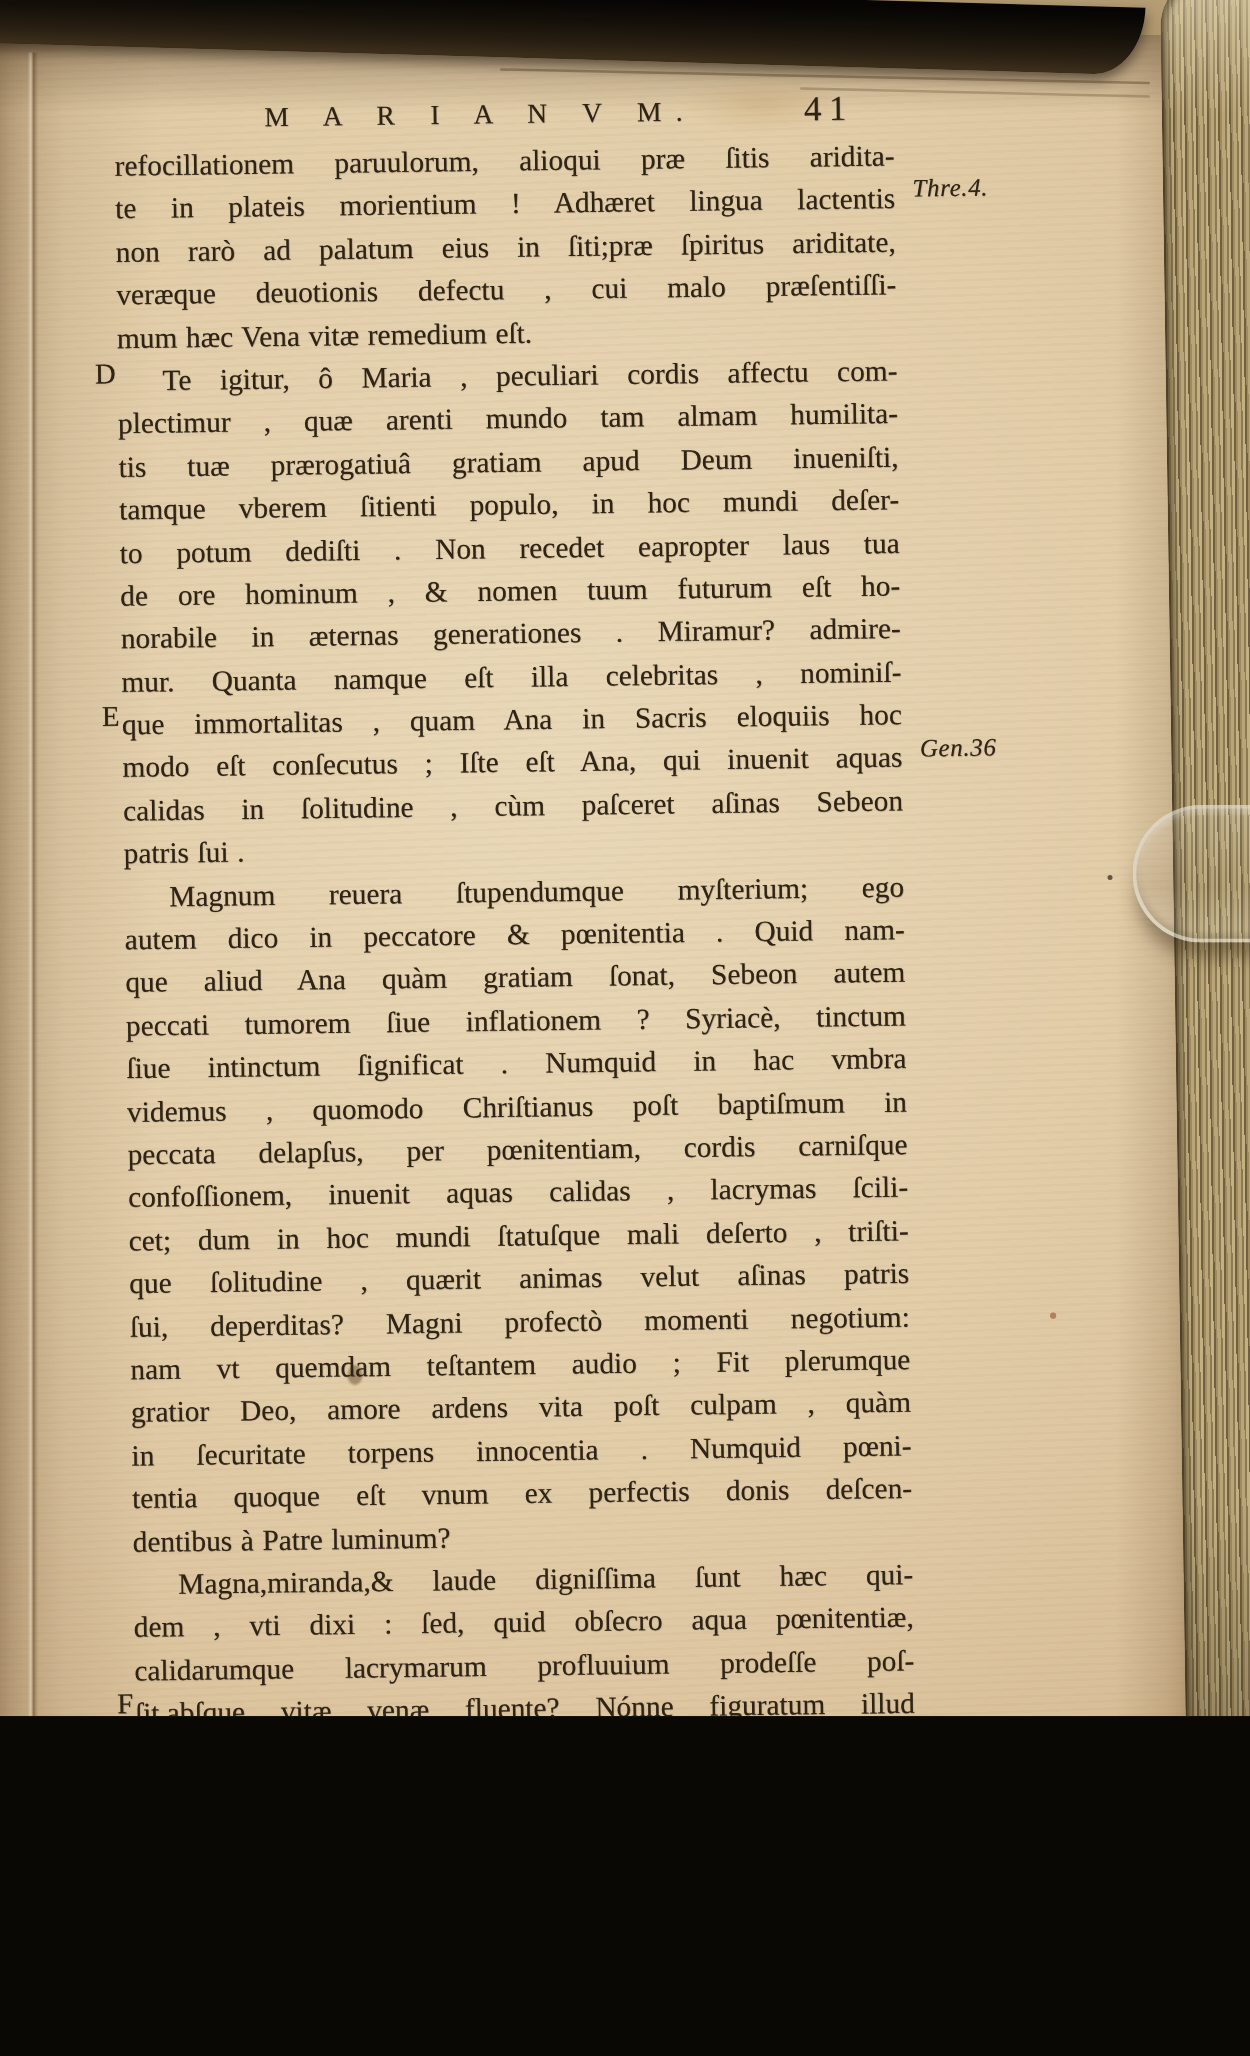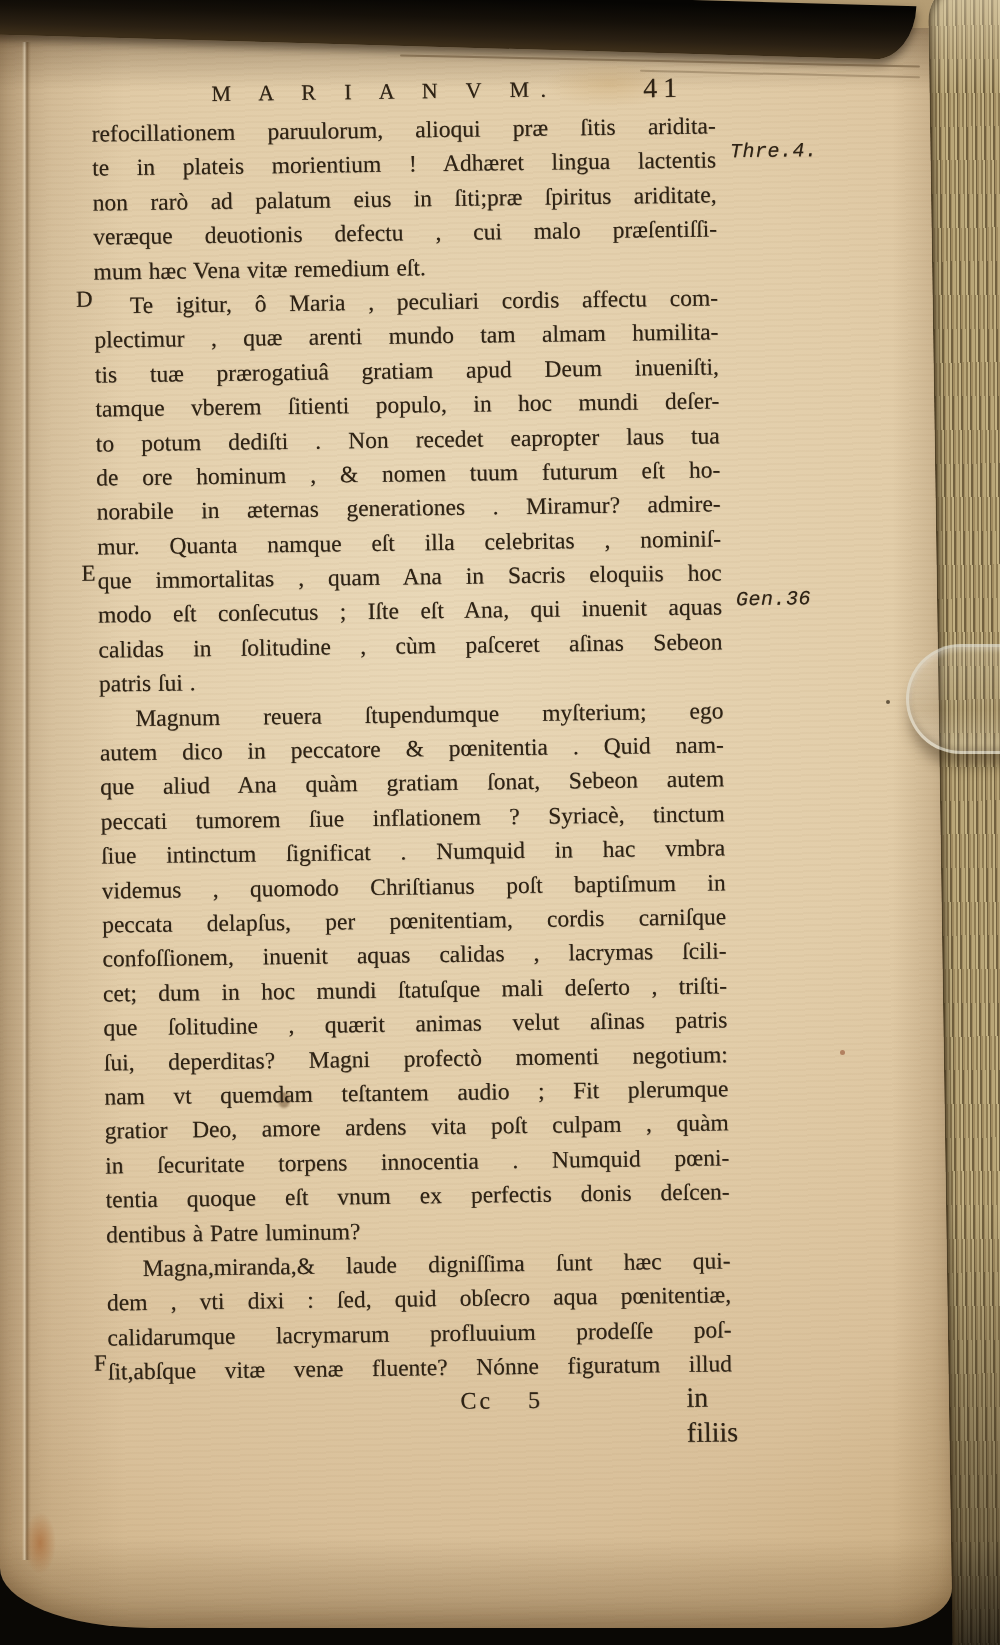--- a/index.html
+++ b/index.html
@@ -1,17 +1,17 @@
 <!DOCTYPE html>
 <html><head>
 <meta charset="utf-8">
 <style>
   html,body{margin:0;padding:0;background:#0a0805;}
   .stage{
-    position:relative;width:1000px;height:1645px;overflow:hidden;
+    position:relative;width:1000px;height:1373px;overflow:hidden;
     background:#0a0805;
     font-family:"Liberation Serif","DejaVu Serif",serif;
   }
   
   .backdrop-top{
     position:absolute;left:0;top:0;width:1000px;height:120px;
     background:linear-gradient(180deg,#b59d74 0%,#a88f66 60%,#937a52 100%);
   }
   
   .page{
@@ -93,21 +93,21 @@
   }
   .line.j::after{content:"";display:inline-block;width:100%;height:0;vertical-align:top;}
   .line.ind{text-indent:36px;}
   .bottomrow{position:relative;height:34.4px;line-height:34.4px;}
   .sig{position:absolute;left:352px;font-size:24px;word-spacing:26px;letter-spacing:3px;}
   .catch{position:absolute;left:578px;font-size:28px;}
   .mletter{position:absolute;font-size:23px;}
   .mletter.d{left:-18px;top:206px;}
   .mletter.e{left:-16px;top:480px;}
   .mletter.f{left:-14px;top:1270px;}
-  .mnote{position:absolute;left:638px;font-style:italic;font-size:20px;letter-spacing:.5px;white-space:nowrap;font-family:Liberation Mono, monospace;}
+  .mnote{position:absolute;left:638px;font-style:italic;font-size:20px;letter-spacing:.5px;white-space:nowrap;}
   .mnote.n1{top:68px;}
   .mnote.n2{top:516px;text-align:center;}
 </style>
 </head>
 <body>
 
 <div class="stage">
   <div class="backdrop-top"></div>
 
   <div class="page">

